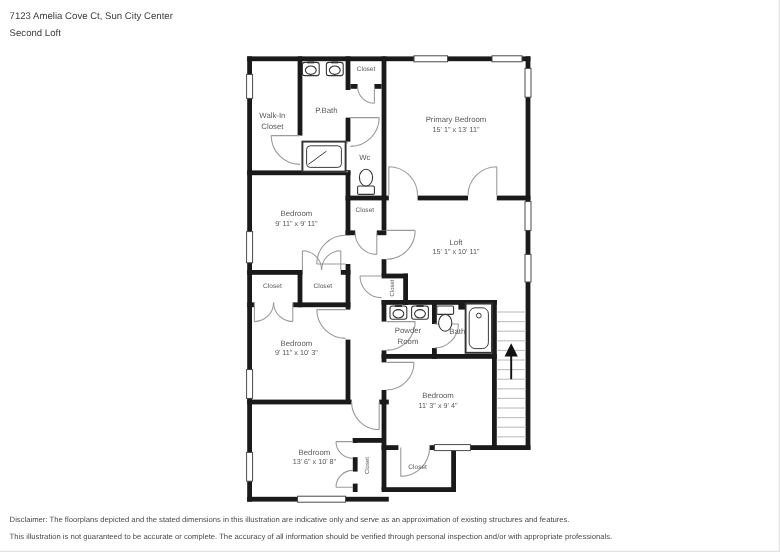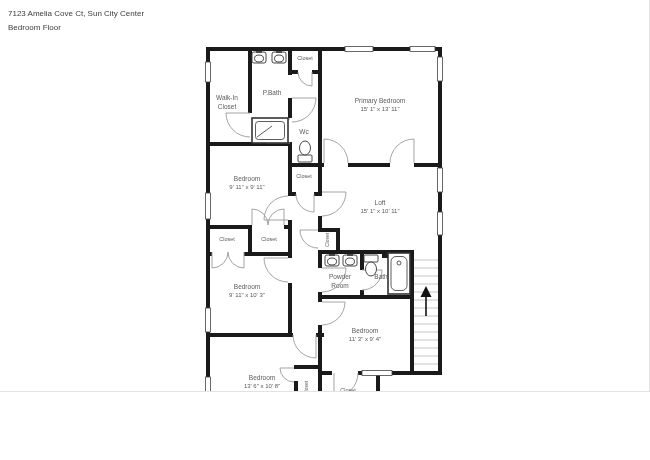--- a/index.html
+++ b/index.html
@@ -1,16 +1,16 @@
 <!DOCTYPE html>
 <html><head>
 <meta charset="utf-8">
 <style>
   html,body{margin:0;padding:0;background:#fff;}
-  .page{position:relative;width:650px;height:392px;background:#fff;font-family:"Liberation Sans",sans-serif;
+  .page{position:relative;width:650px;height:460px;background:#fff;font-family:"Liberation Sans",sans-serif;
         box-sizing:border-box;border-right:1px solid #e2e2e2;border-bottom:1px solid #e2e2e2;overflow:hidden;}
   .hdr{position:absolute;left:8px;top:7px;color:#3c3c3c;}
   .hdr-line{font-size:8px;line-height:14px;}
   .plan-svg{position:absolute;left:0;top:0;}
   .labels{position:absolute;left:0;top:0;width:650px;height:460px;pointer-events:none;}
   .rlabel{position:absolute;transform:translate(-50%,-50%);text-align:center;color:#5a5a5a;
           font-size:6.5px;line-height:1.45;white-space:nowrap;}
   .rlabel span{display:block;}
   .rdims{font-size:6px;}
   .small{font-size:5.5px;}
@@ -19,21 +19,21 @@
   .disc{position:absolute;left:8px;color:#4a4a4a;font-size:6.4px;line-height:10px;}
   .d1{top:429px;} .d2{top:443px;}
 </style>
 </head>
 <body>
 
 <div class="page">
 
   <div class="hdr">
     <div class="hdr-line">7123 Amelia Cove Ct, Sun City Center</div>
-    <div class="hdr-line">Bedroom Floor</div>
+    <div class="hdr-line">Second Loft</div>
   </div>
 
   <svg class="plan-svg" width="650" height="460" viewBox="0 0 650 460">
 
     <g fill="#1a1a1a">
 
       <rect x="206" y="47" width="236" height="4"></rect>
       <rect x="206" y="47" width="4" height="371"></rect>
       <rect x="438" y="47" width="4" height="328"></rect>
       <rect x="206" y="414" width="118" height="4"></rect>

